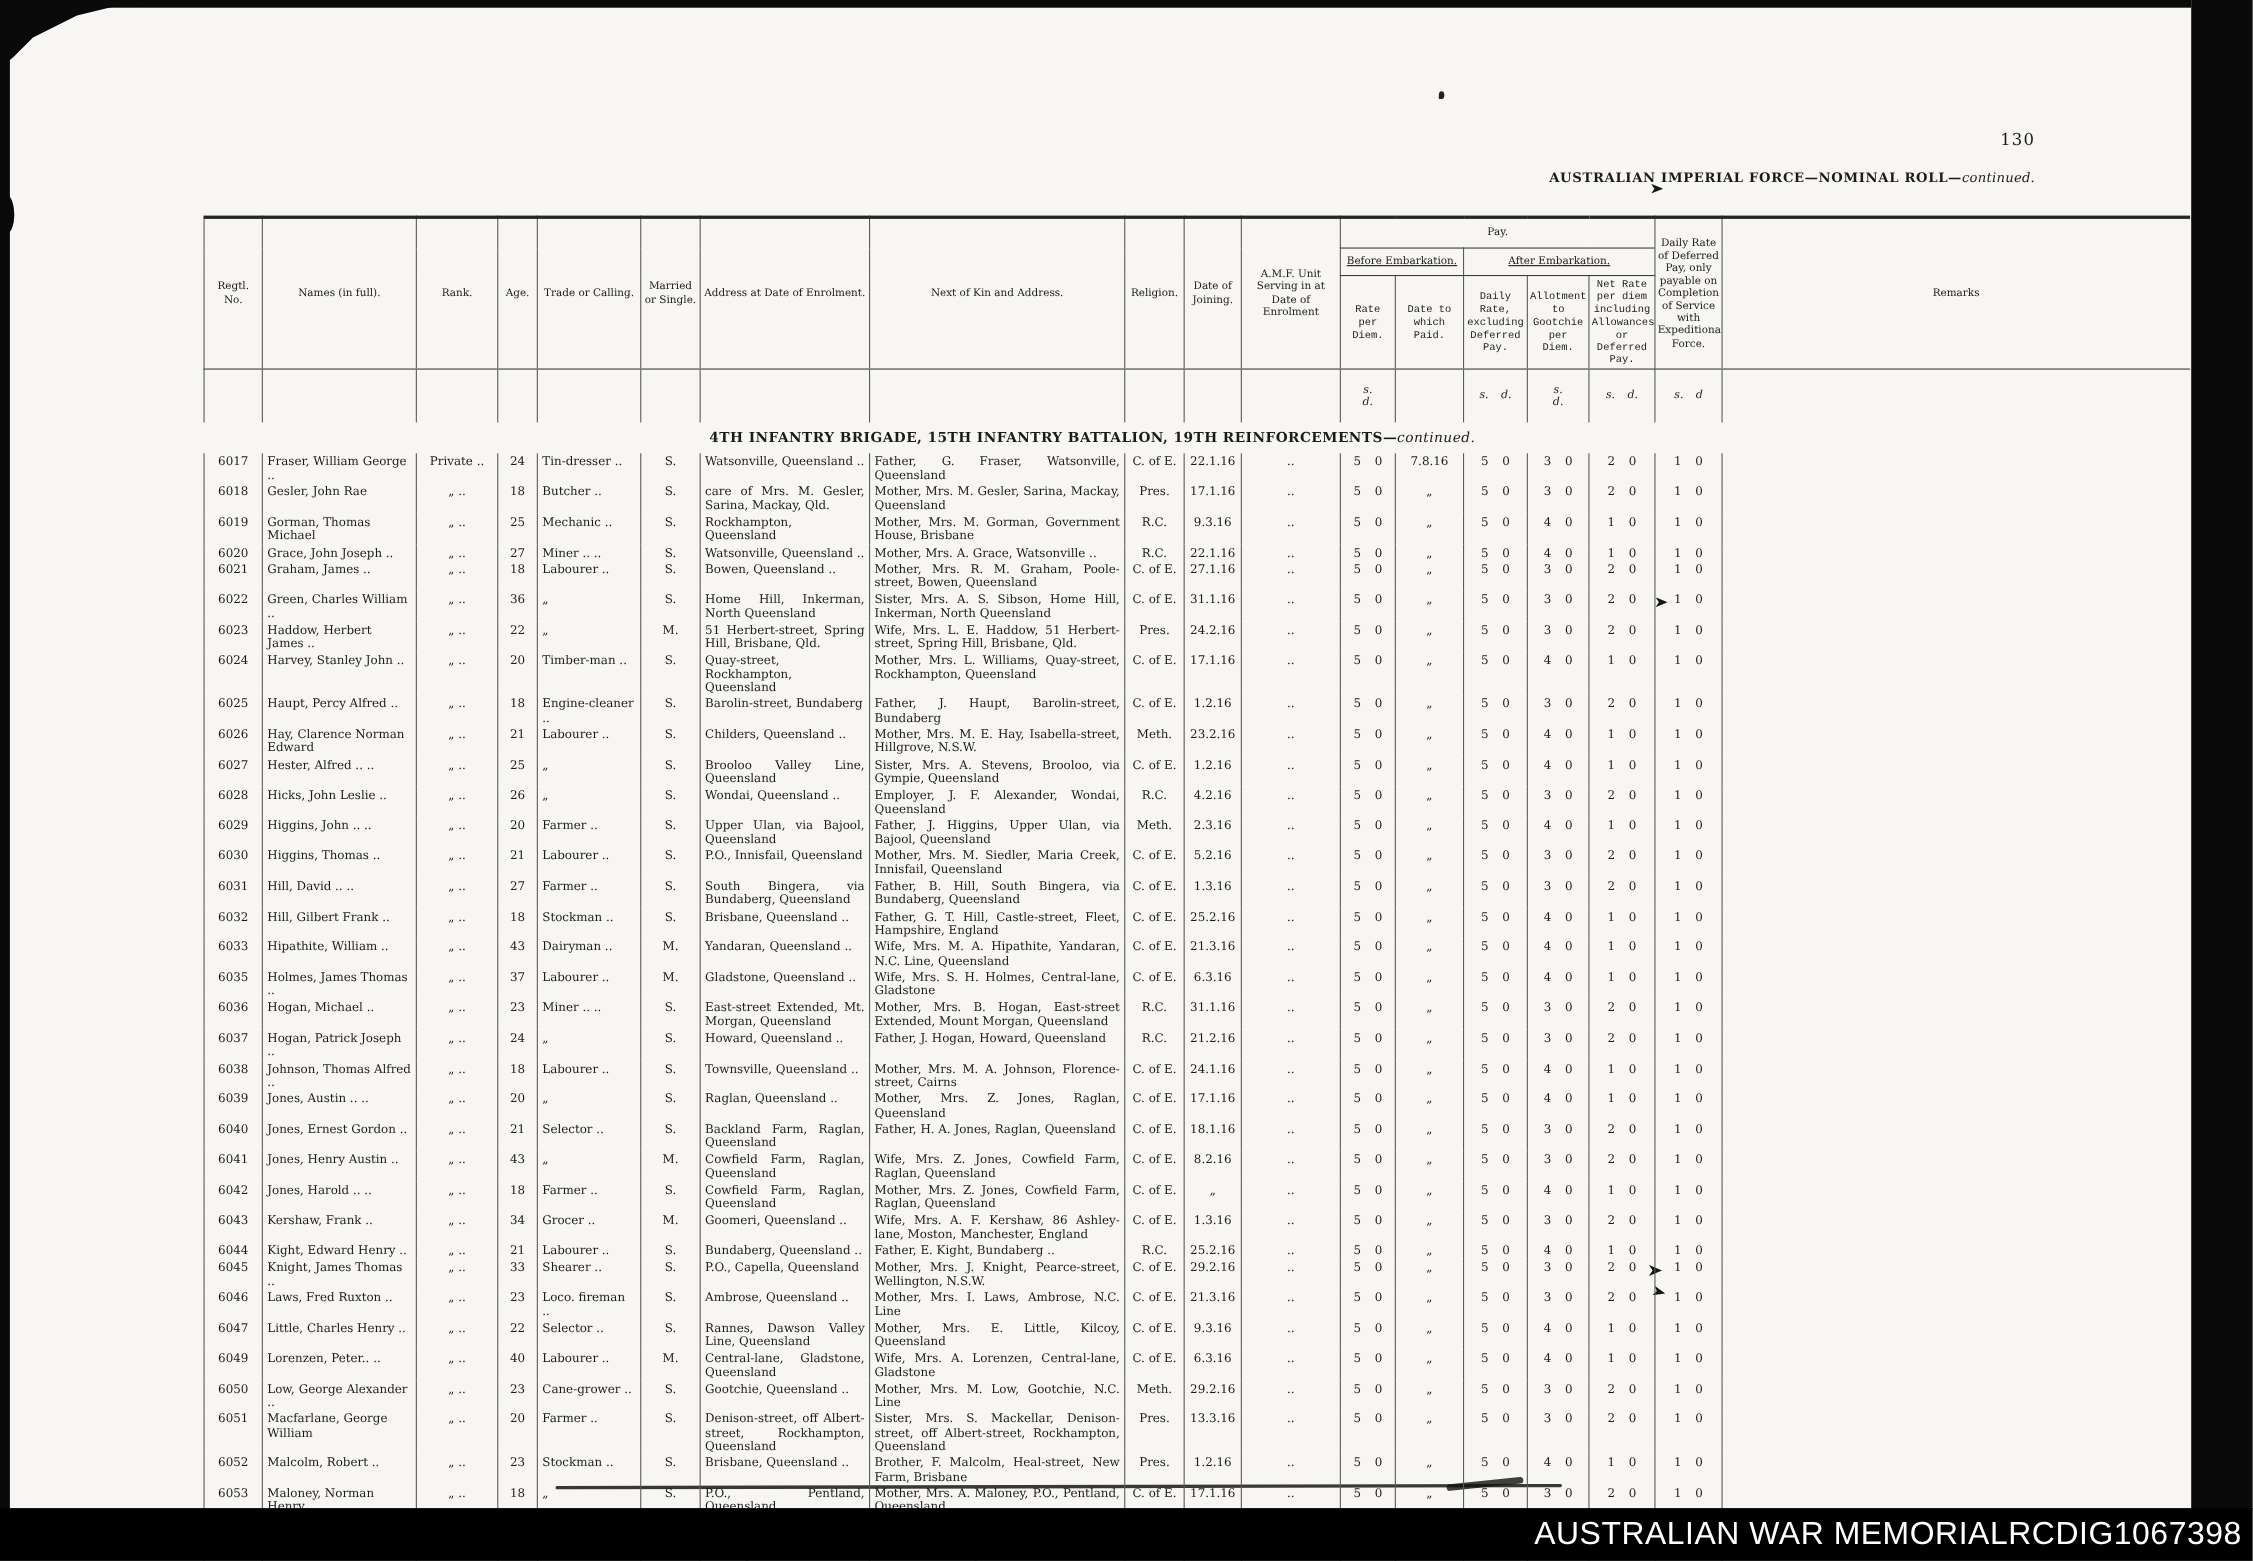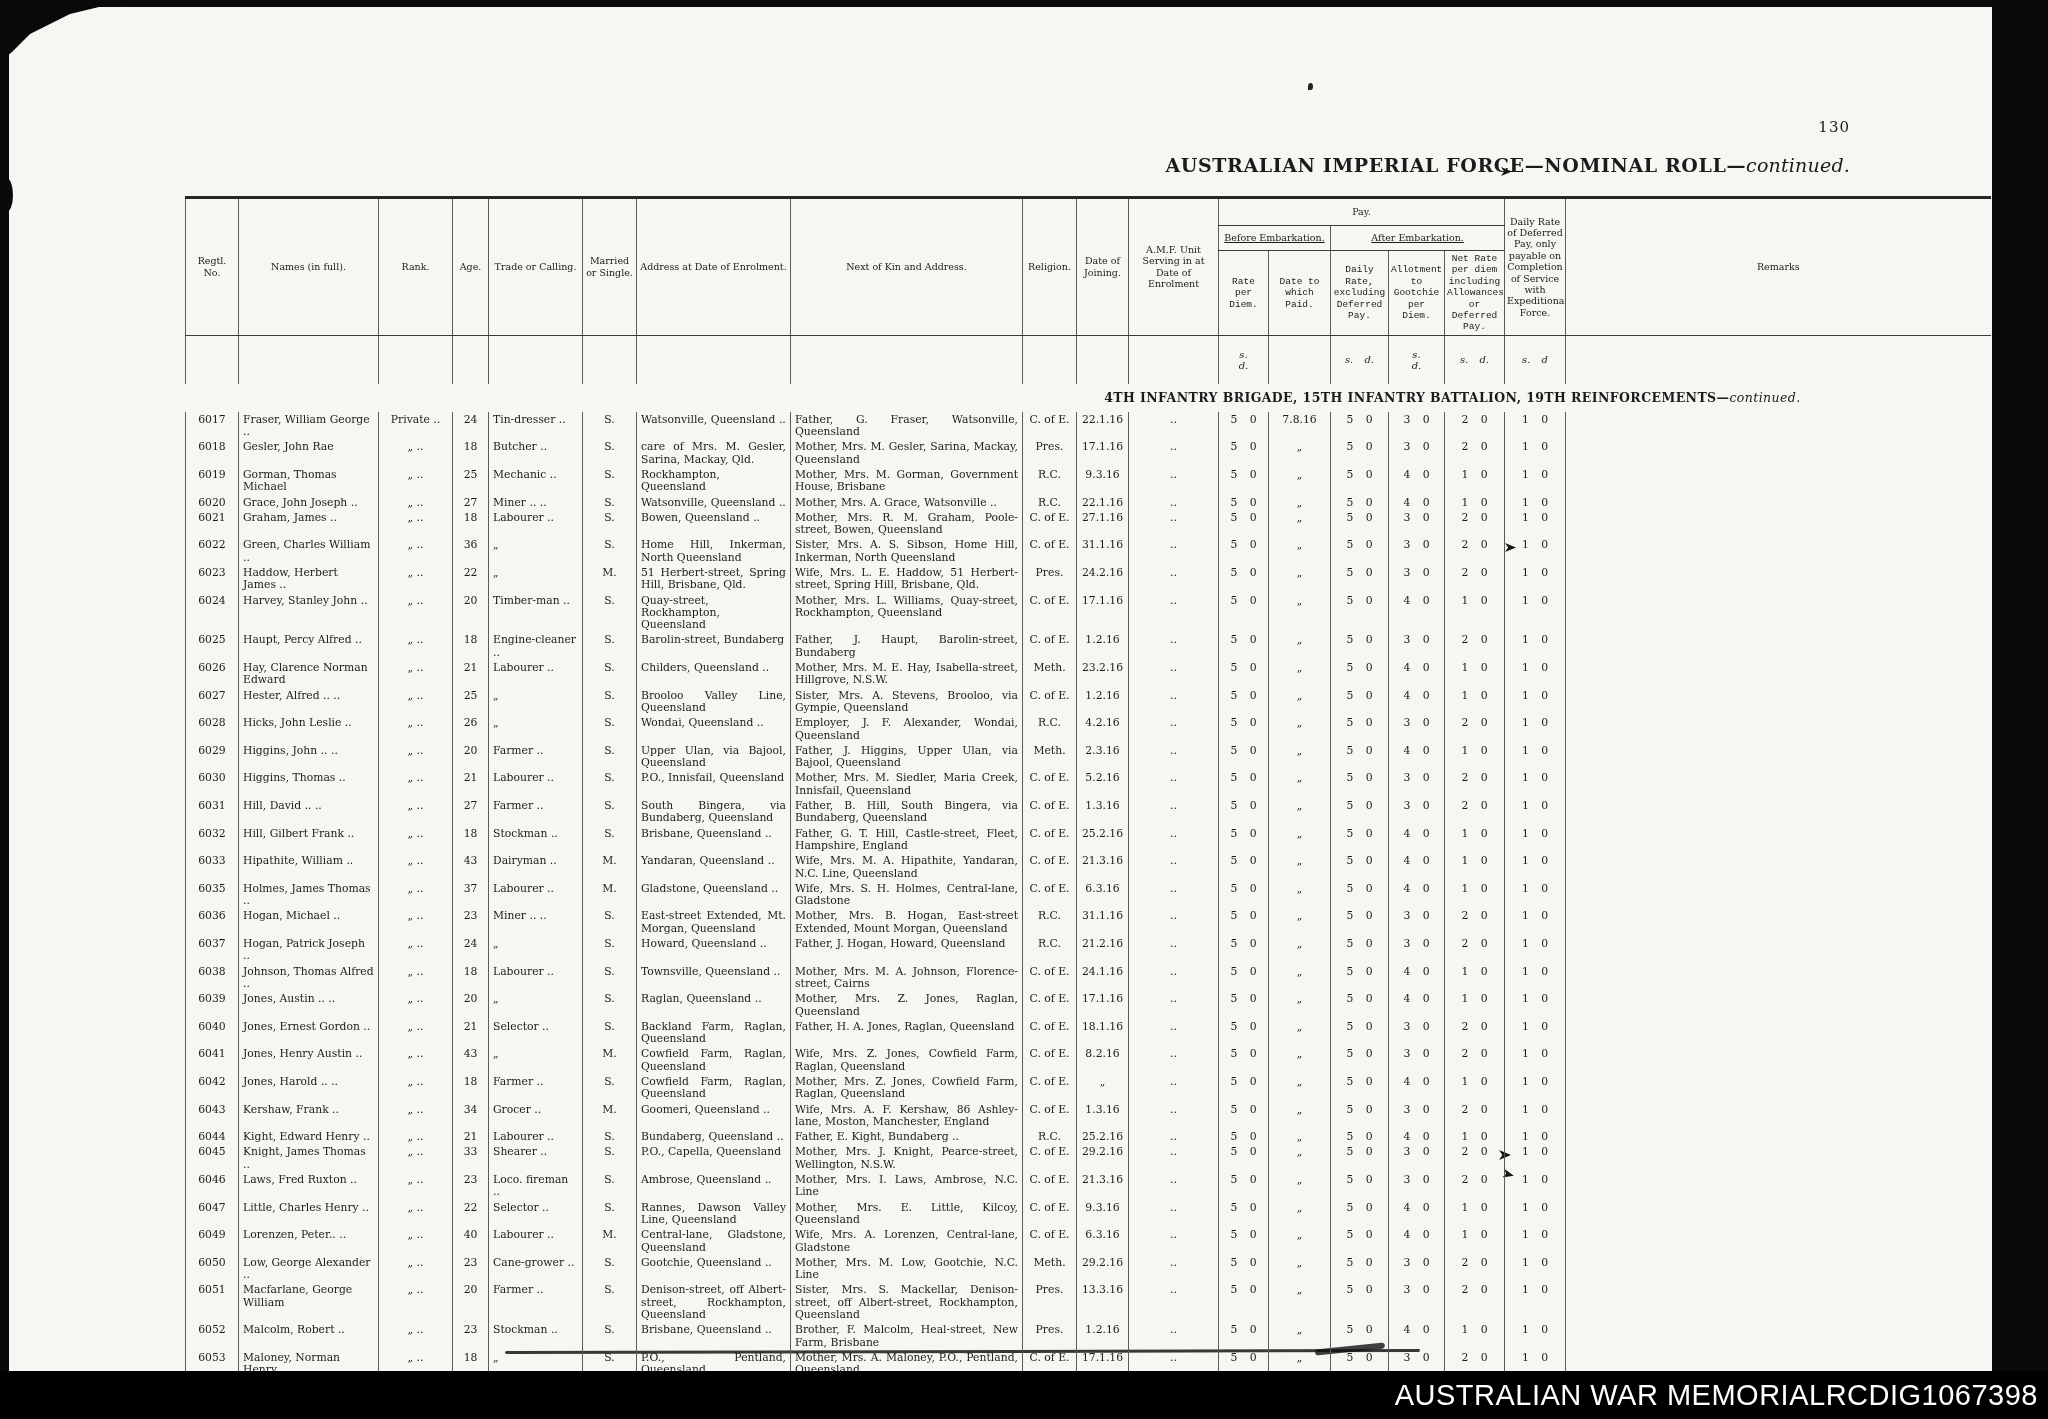--- a/index.html
+++ b/index.html
@@ -25,21 +25,21 @@
   .speck.s4{left:1503px;top:1170px;transform:rotate(14deg);}
   .dot-speck{position:absolute;left:1308px;top:83px;width:5px;height:7px;background:#222;border-radius:50% 50% 50% 0;}
   .smear{position:absolute;left:505px;top:1350px;width:915px;height:3px;background:#161616;
     transform:rotate(-.12deg);opacity:.85;border-radius:2px;}
   .smear2{position:absolute;left:1315px;top:1346px;width:70px;height:6px;background:#111;
     transform:rotate(-6deg);opacity:.8;border-radius:3px;}
 
   
   .head-zone{position:absolute;left:185px;top:118px;width:1665px;text-align:right;}
   .page-number{font-size:15px;letter-spacing:1px;}
-  .doc-title{margin-top:18px;font-size:19px;letter-spacing:.6px;font-weight:bold;}
+  .doc-title{margin-top:18px;font-size:12px;letter-spacing:.6px;font-weight:bold;}
   .doc-title .cont{font-style:italic;font-weight:normal;letter-spacing:.2px;}
 
   
   table.roll{
     position:absolute;left:185px;top:196px;width:1805px;
     border-collapse:collapse;table-layout:fixed;
     border-top:3px solid #262626;
   }
   .roll th,.roll td{
     border-left:1px solid #5a5a57;
@@ -51,21 +51,21 @@
   .roll tr.hr1 th{height:22px;}
   .roll tr.hr2 th{height:20px;text-decoration:underline;}
   .roll tr.hr3 th{height:74px;vertical-align:middle;font-family:Liberation Mono, monospace;}
   .roll tr.units td{height:18px;font-size:10px;font-style:italic;text-align:center;
     padding:13px;word-spacing:8px;}
   .bb{border-bottom:1.4px solid #3c3c3a !important;}
   .roll th.grp{vertical-align:middle;}
 
   .roll tr.section td{
     border-left:none;border-right:none;
-    text-align:right;font-size:12.5px;font-weight:bold;letter-spacing:.4px;
+    text-align:center;font-size:12.5px;font-weight:bold;letter-spacing:.4px;
     padding:4px 190px 4px 0;height:20px;
   }
   .roll tr.section .cont{font-style:italic;font-weight:normal;}
 
   .roll tbody.data td{
     font-size:10.8px;line-height:12.3px;vertical-align:top;
     padding:2px 4px 1px 4px;
   }
   .roll td.ctr{text-align:center;padding-left:1px;padding-right:1px;}
   .roll td.sd{text-align:center;word-spacing:9px;padding-left:0;padding-right:0;}

